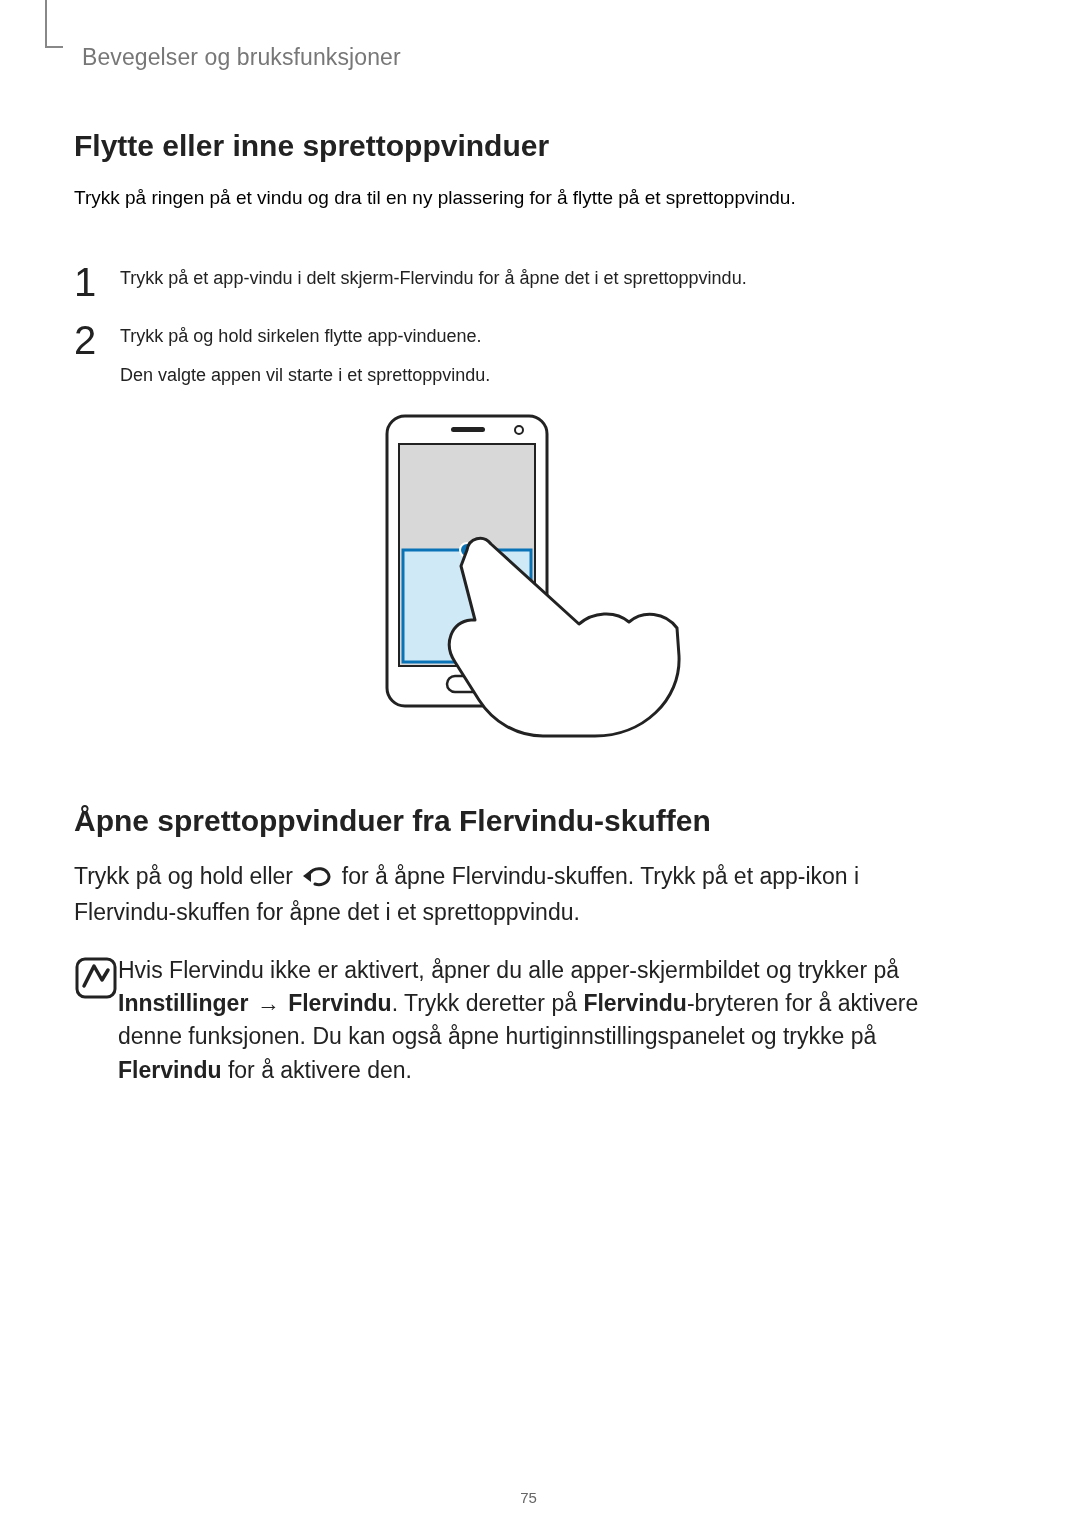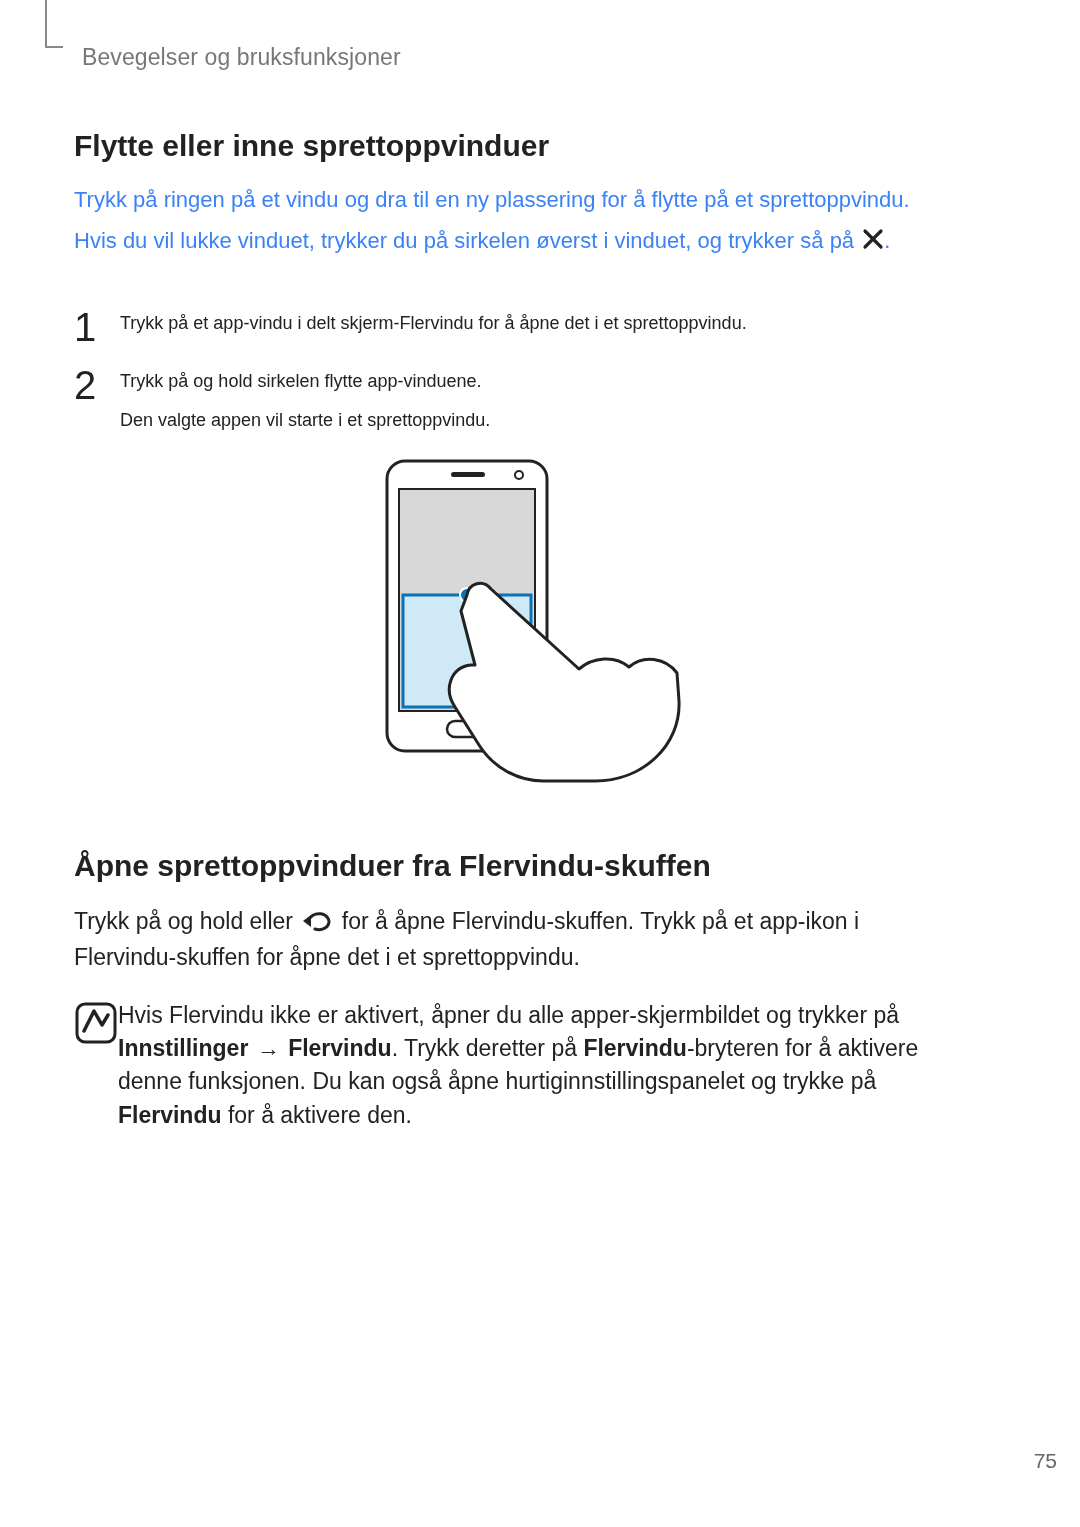--- a/index.html
+++ b/index.html
@@ -37,24 +37,24 @@
   .content {
     padding: 0 4px;
   }
   .h2 {
     font-size: 30px;
     font-weight: 700;
     margin: 0 0 22px 0;
     color: #222;
   }
   .p {
-    font-size: 22px;
+    font-size: 19px;
     line-height: 1.4;
     margin: 0 0 10px 0;
-    color: #3b82f6;
+    color: #000000;
   }
   .x-icon {
     display: inline-block;
     vertical-align: -2px;
     margin-left: 2px;
   }
   .x-icon svg { display: block; }
   .section-gap { height: 34px; }
   .ol { margin: 10px 0 0 0; padding: 0; }
   .ol-item {
@@ -105,49 +105,40 @@
     flex: 0 0 44px;
   }
   .note-text {
     font-size: 23px;
     line-height: 1.45;
   }
   .note-text b { font-weight: 700; }
   .arrow { padding: 0 2px; }
   .page-num {
     position: absolute;
-    bottom: 54px;
+    bottom: 21px;
     left: 0; right: 0;
-    text-align: right;
-    font-size: 21px;
+    text-align: center;
+    font-size: 15px;
     color: #666;
   }
 </style>
 </head>
 <body>
 
 <div class="page">
 
   <div class="tab-mark"></div>
 
   <div class="header-line">Bevegelser og bruksfunksjoner</div>
 
   <div class="content">
 
     <div class="h2">Flytte eller inne sprettoppvinduer</div>
     <p class="p">Trykk på ringen på et vindu og dra til en ny plassering for å flytte på et sprettoppvindu.</p>
-    <p class="p">
-      <span>Hvis du vil lukke vinduet, trykker du på sirkelen øverst i vinduet, og trykker så på </span>
-      <span class="x-icon">
-        <svg width="22" height="22" viewBox="0 0 22 22">
-          <line x1="3" y1="3" x2="19" y2="19" stroke="#222" stroke-width="3.2" stroke-linecap="round"></line>
-          <line x1="19" y1="3" x2="3" y2="19" stroke="#222" stroke-width="3.2" stroke-linecap="round"></line>
-        </svg>
-      </span><span>.</span>
-    </p>
 
     <div class="section-gap"></div>
 
 
     <div class="ol">
       <div class="ol-item">
         <div class="ol-num">1</div>
         <div class="ol-body">Trykk på et app-vindu i delt skjerm-Flervindu for å åpne det i et sprettoppvindu.</div>
       </div>
       <div class="ol-item">

